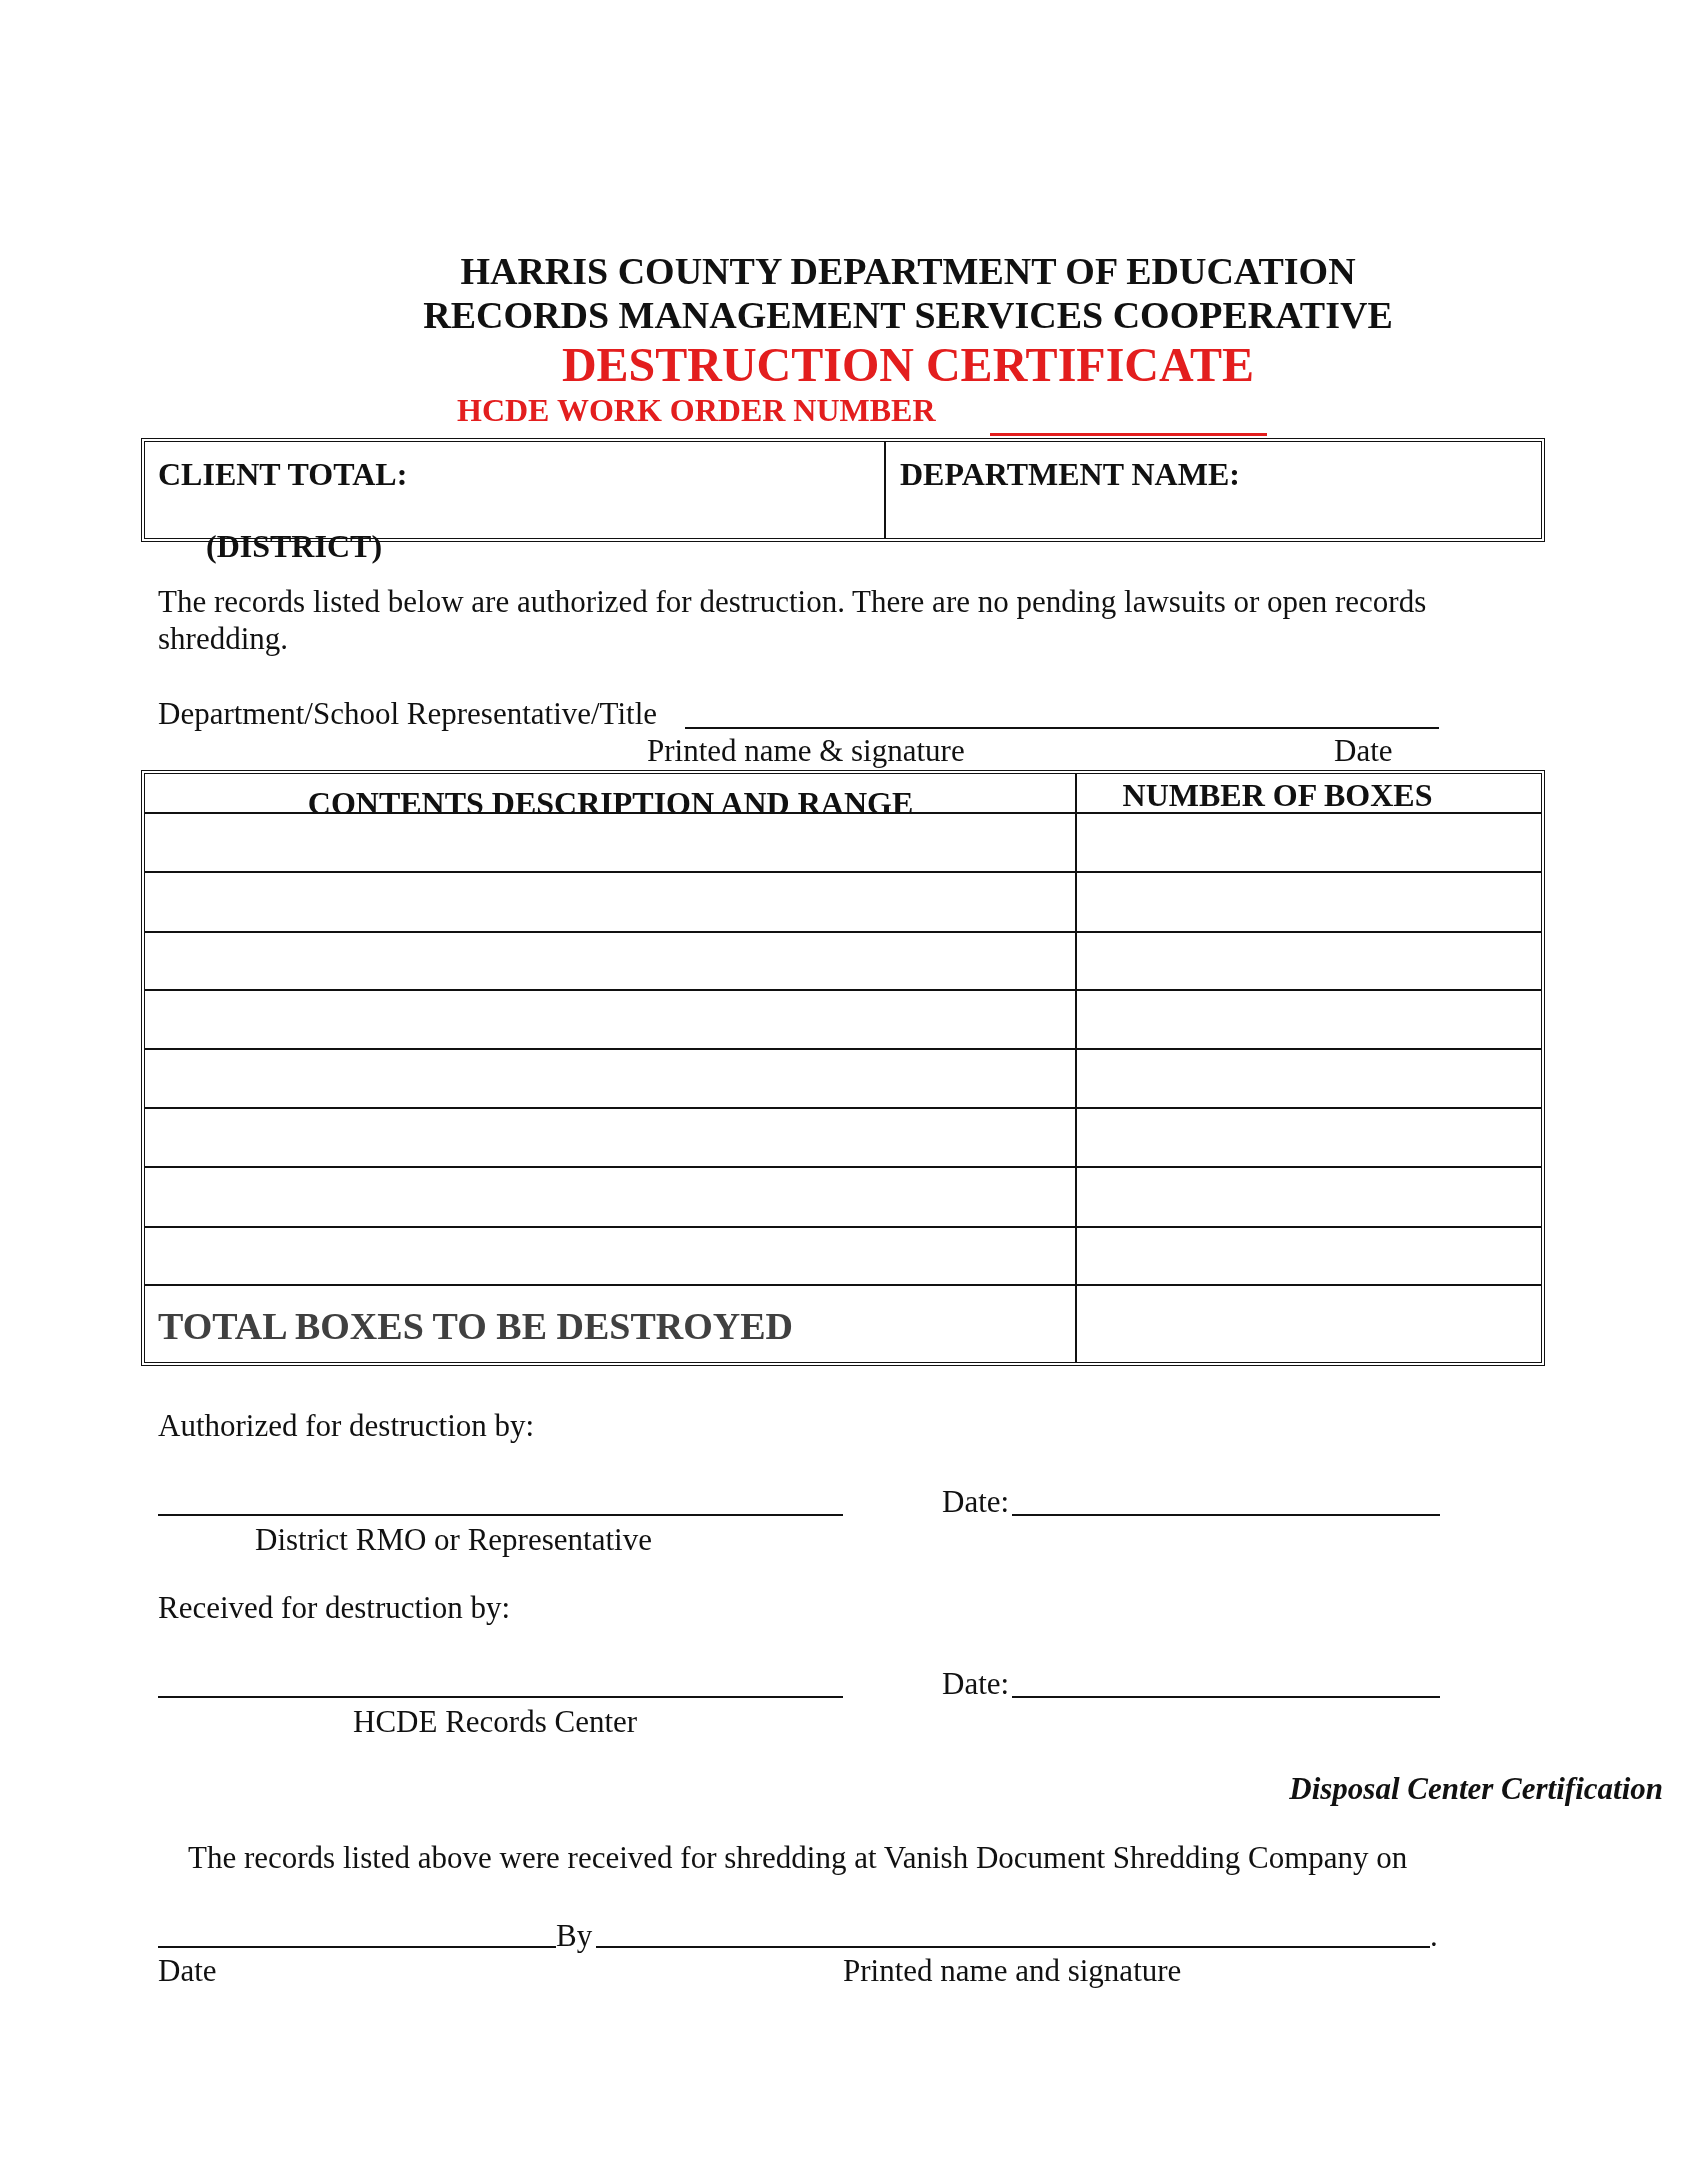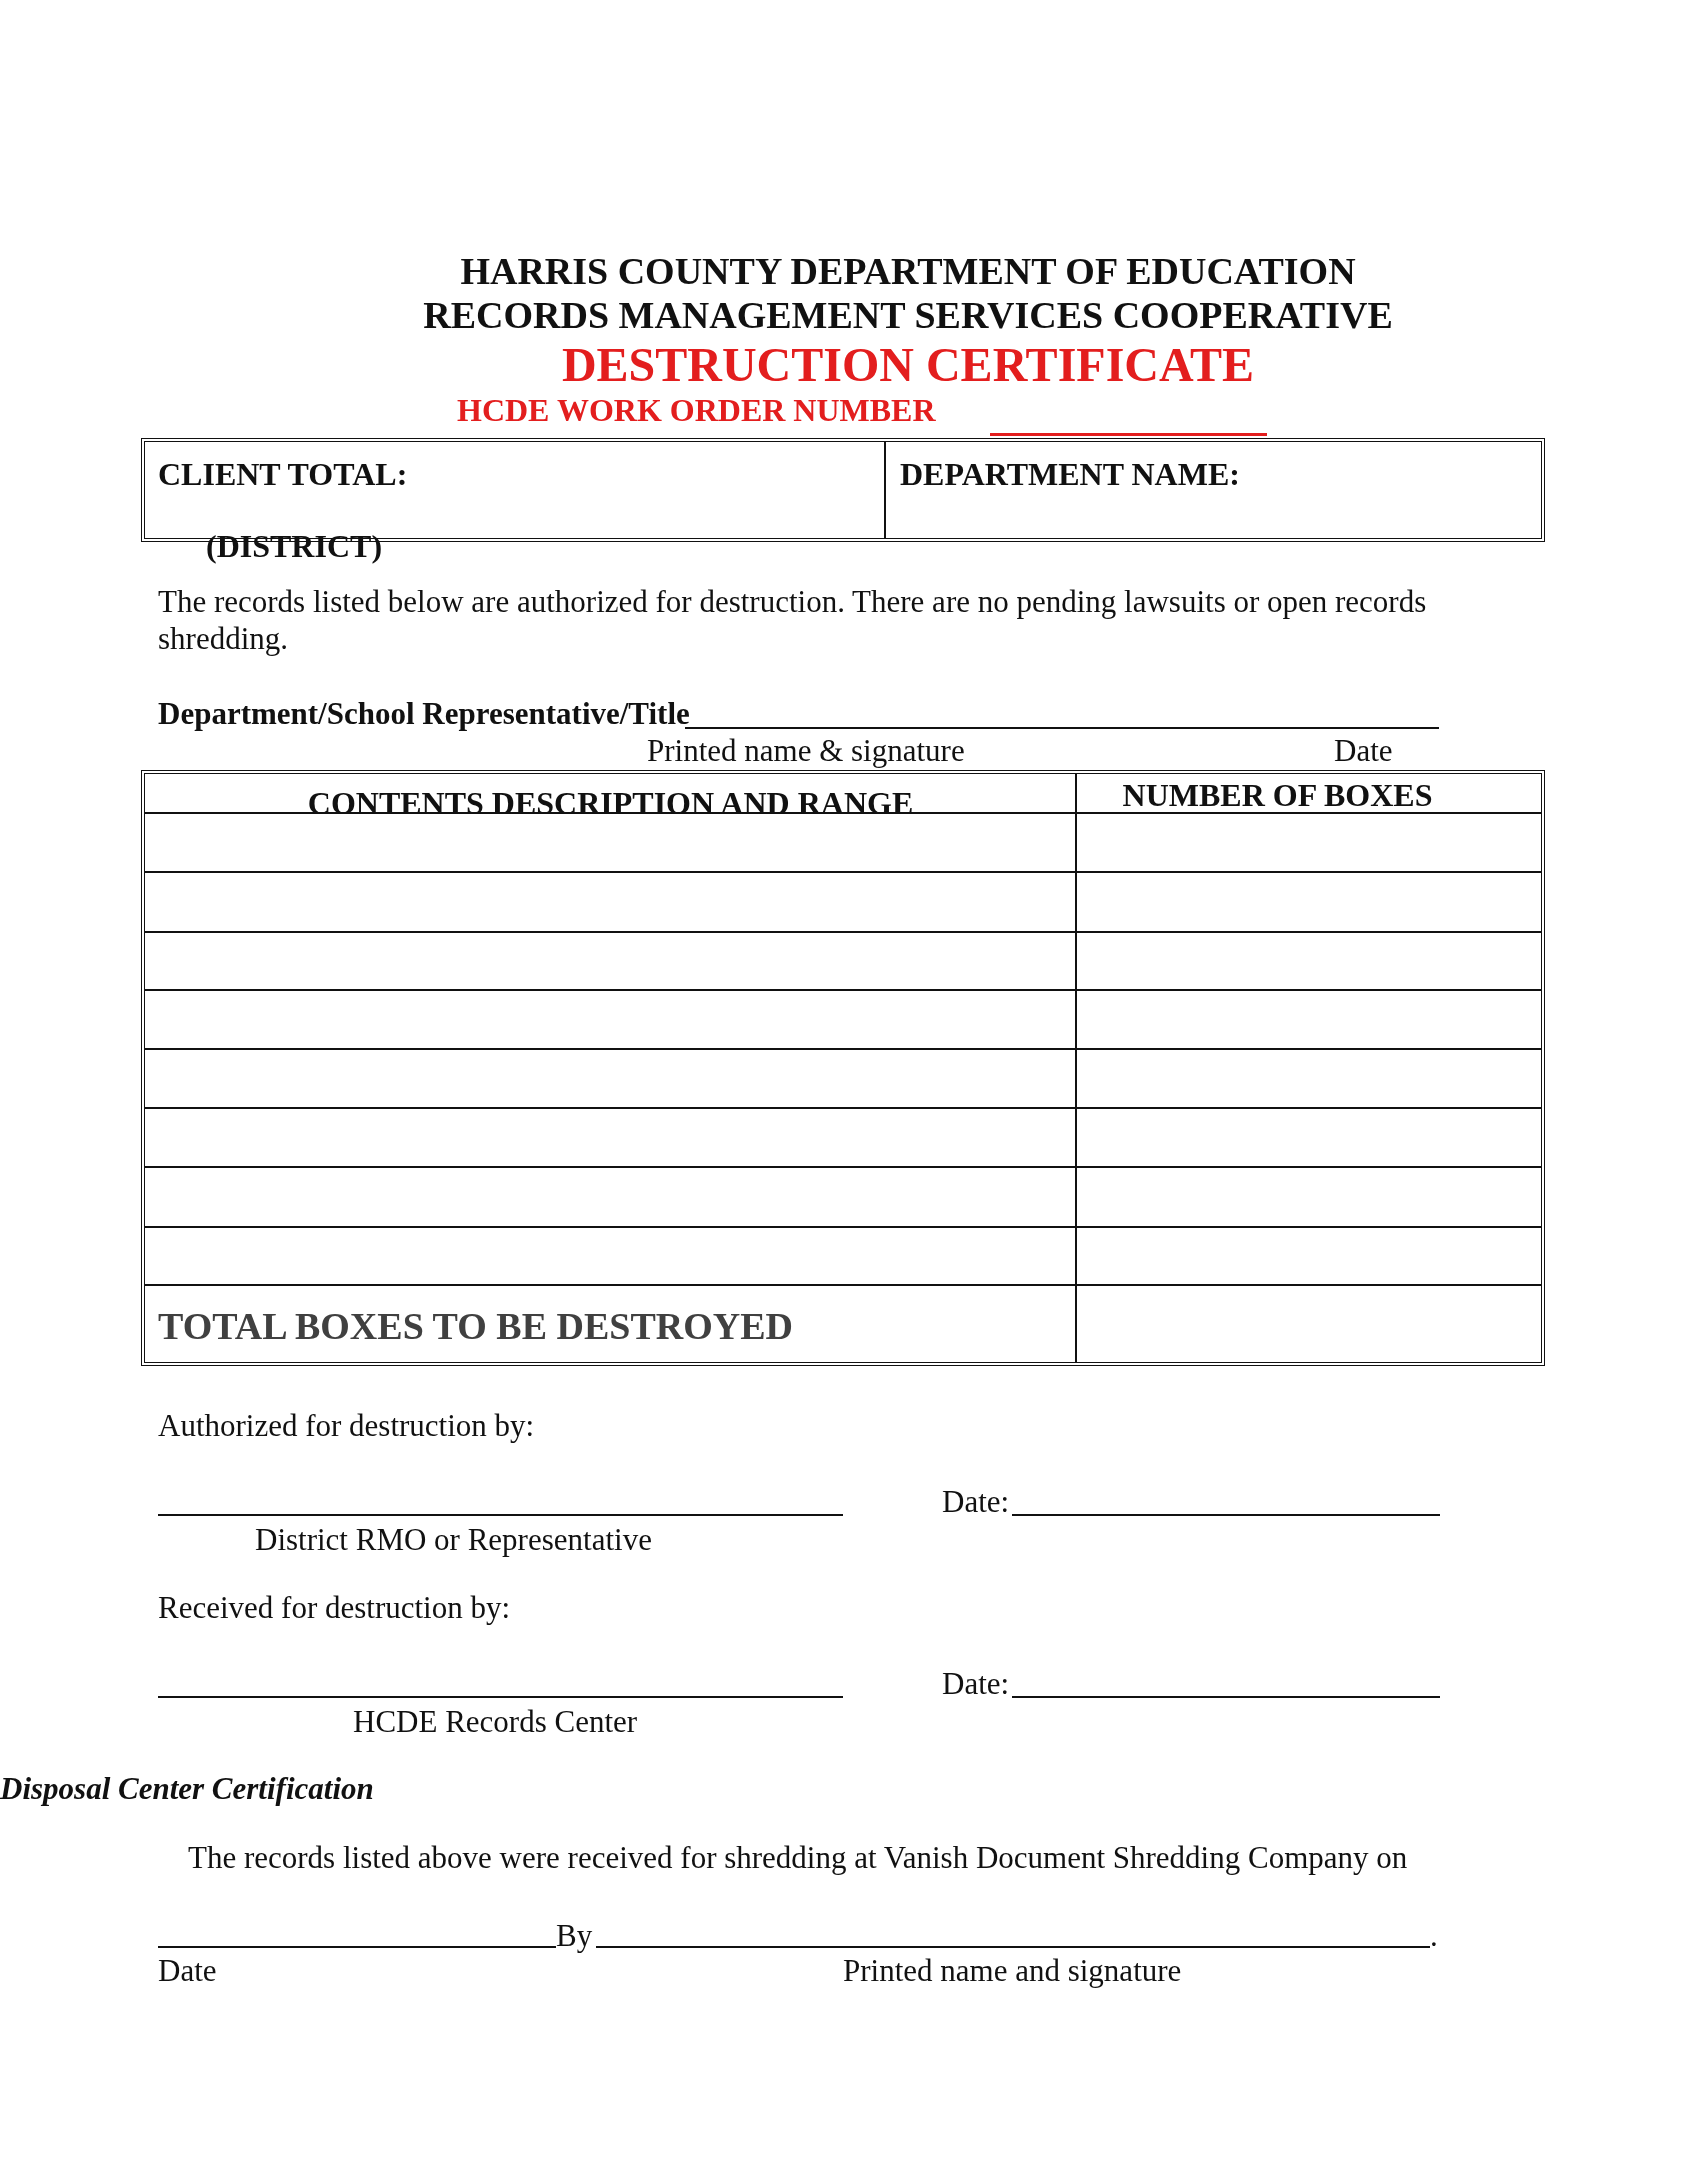--- a/index.html
+++ b/index.html
@@ -32,21 +32,21 @@
 <div class="vline" style="left:884px; top:442px; height:96px;"></div>
 <div class="abs lbl" style="left:158px; top:456px;">CLIENT TOTAL:</div>
 <div class="abs lbl" style="left:206px; top:528px;">(DISTRICT)</div>
 <div class="abs" style="left:416px; top:447px; width:455px; height:85px;"></div>
 <div class="abs lbl" style="left:900px; top:456px;">DEPARTMENT NAME:</div>
 <div class="abs" style="left:1267px; top:447px; width:267px; height:85px;"></div>
 
 <div class="abs body-text" style="left:158px; top:584px;">The records listed below are authorized for destruction. There are no pending lawsuits or open records</div>
 <div class="abs body-text" style="left:158px; top:621px;">shredding.</div>
 
-<div class="abs body-text" style="left:158px; top:696px;font-weight:bold;">Department/School Representative/Title</div>
+<div class="abs body-text" style="left:158px; top:696px;">Department/School Representative/Title</div>
 <div class="uline" style="left:685px; top:727px; width:754px;"></div>
 <div class="abs body-text" style="left:647px; top:733px;">Printed name &amp; signature</div>
 <div class="abs body-text" style="left:1334px; top:733px;">Date</div>
 
 <div class="box" style="left:141px; top:770px; width:1404px; height:596px;"></div>
 <div class="vline" style="left:1075px; top:774px; height:588px;"></div>
 <div class="abs lbl" style="left:145px; width:931px; text-align:center; top:777px;margin-top:8px;">CONTENTS DESCRIPTION AND RANGE</div>
 <div class="abs lbl" style="left:1077px; width:401px; text-align:center; top:777px;">NUMBER OF BOXES</div>
 
 <div class="hline" style="left:145px; top:812px; width:1396px;"></div>
@@ -84,21 +84,21 @@
 <div class="abs body-text" style="left:255px; top:1522px;">District RMO or Representative</div>
 <div class="abs body-text" style="left:942px; top:1484px;">Date:</div>
 <div class="uline" style="left:1012px; top:1514px; width:428px;"></div>
 
 <div class="abs body-text" style="left:158px; top:1590px;text-align:center;">Received for destruction by:</div>
 <div class="uline" style="left:158px; top:1696px; width:685px;"></div>
 <div class="abs body-text" style="left:353px; top:1704px;">HCDE Records Center</div>
 <div class="abs body-text" style="left:942px; top:1666px;">Date:</div>
 <div class="uline" style="left:1012px; top:1696px; width:428px;"></div>
 
-<div class="abs body-text" style="left:0; width:1663px; text-align:left; top:1771px; font-weight:bold; font-style:italic;">Disposal Center Certification</div>
+<div class="abs body-text" style="left:0; width:1663px; text-align:right; top:1771px; font-weight:bold; font-style:italic;">Disposal Center Certification</div>
 <div class="abs body-text" style="left:188px; top:1840px;">The records listed above were received for shredding at Vanish Document Shredding Company on</div>
 <div class="uline" style="left:158px; top:1946px; width:398px;"></div>
 <div class="abs body-text" style="left:556px; top:1918px;">By</div>
 <div class="uline" style="left:596px; top:1946px; width:834px;"></div>
 <div class="abs body-text" style="left:1430px; top:1918px;">.</div>
 <div class="abs body-text" style="left:158px; top:1953px;">Date</div>
 <div class="abs body-text" style="left:843px; top:1953px;">Printed name and signature</div>
 
 
 </body></html>

